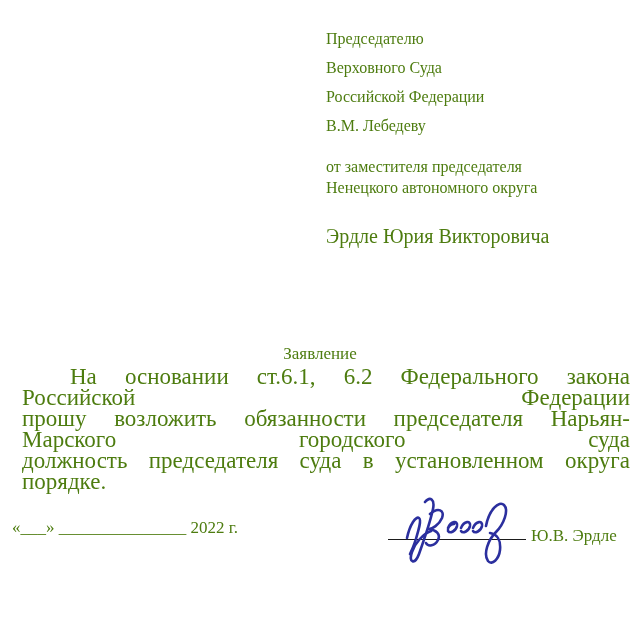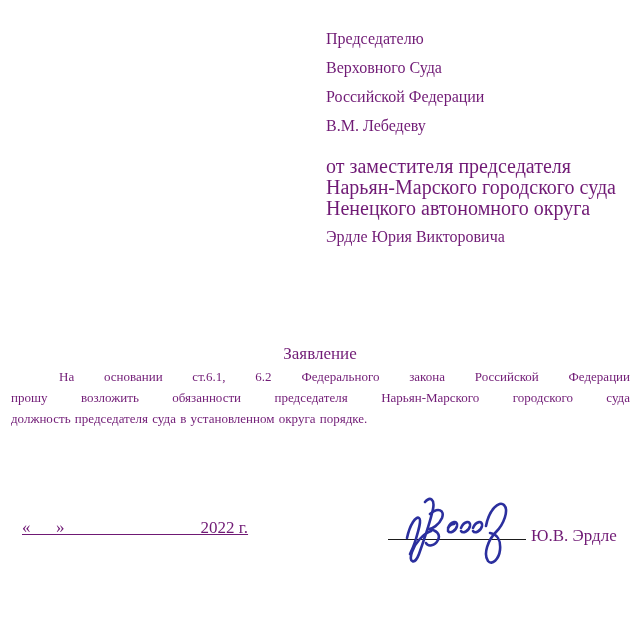--- a/index.html
+++ b/index.html
@@ -2,88 +2,87 @@
 <html><head>
 <meta charset="utf-8">
 <style>
   html, body { margin: 0; padding: 0; background: #ffffff; }
   .page {
     position: relative;
     width: 640px;
     height: 640px;
     background: #ffffff;
     font-family: "Liberation Serif", "DejaVu Serif", serif;
-    color: #701a75;
+    color: #4d7c0f;
     overflow: hidden;
   }
 
   
   .recipient-block {
     position: absolute;
     left: 326px;
     top: 24px;
     font-size: 16px;
     line-height: 29px;
     white-space: nowrap;
   }
   .sender-block {
     position: absolute;
     left: 326px;
     top: 156px;
-    font-size: 20px;
+    font-size: 16px;
     line-height: 21px;
     white-space: nowrap;
   }
   .sender-name {
     position: absolute;
     left: 326px;
     top: 226px;
-    font-size: 16px;
+    font-size: 20px;
     line-height: 21px;
     white-space: nowrap;
   }
 
   
   .doc-title {
     position: absolute;
     left: 0;
     top: 306px;
     width: 100%;
     text-align: center;
     font-size: 17px;
     line-height: 24px;
     margin-top: 36px;
   }
 
   
   .body-paragraph {
     position: absolute;
-    left: 11px;
+    left: 22px;
     right: 10px;
     top: 366px;
-    font-size: 13px;
+    font-size: 23px;
     line-height: 21px;
   }
   .body-line {
     text-align: justify;
     text-align-last: justify;
     word-spacing: 1px;
   }
   .body-line.first { text-indent: 48px; }
   .body-line.last { text-align-last: left; }
 
   
   .date-line {
     position: absolute;
-    left: 22px;
+    left: 12px;
     top: 517px;
     font-size: 17px;
     line-height: 22px;
     white-space: nowrap;
-    text-decoration: underline;
   }
   .signature-block {
     position: absolute;
     left: 385px;
     top: 490px;
     width: 240px;
     height: 90px;
   }
   .signature-underline {
     position: absolute;
@@ -116,21 +115,20 @@
 
   <div class="recipient-block">
     <div>Председателю</div>
     <div>Верховного Суда</div>
     <div>Российской Федерации</div>
     <div>В.М. Лебедеву</div>
   </div>
 
   <div class="sender-block">
     <div>от заместителя председателя</div>
-    <div>Нарьян-Марского городского суда</div>
     <div>Ненецкого автономного округа</div>
   </div>
 
   <div class="sender-name">Эрдле Юрия Викторовича</div>
 
   <div class="doc-title">Заявление</div>
 
   <div class="body-paragraph">
     <div class="body-line first">На основании ст.6.1, 6.2 Федерального закона Российской Федерации</div>
     <div class="body-line">прошу возложить обязанности председателя Нарьян-Марского городского суда</div>

